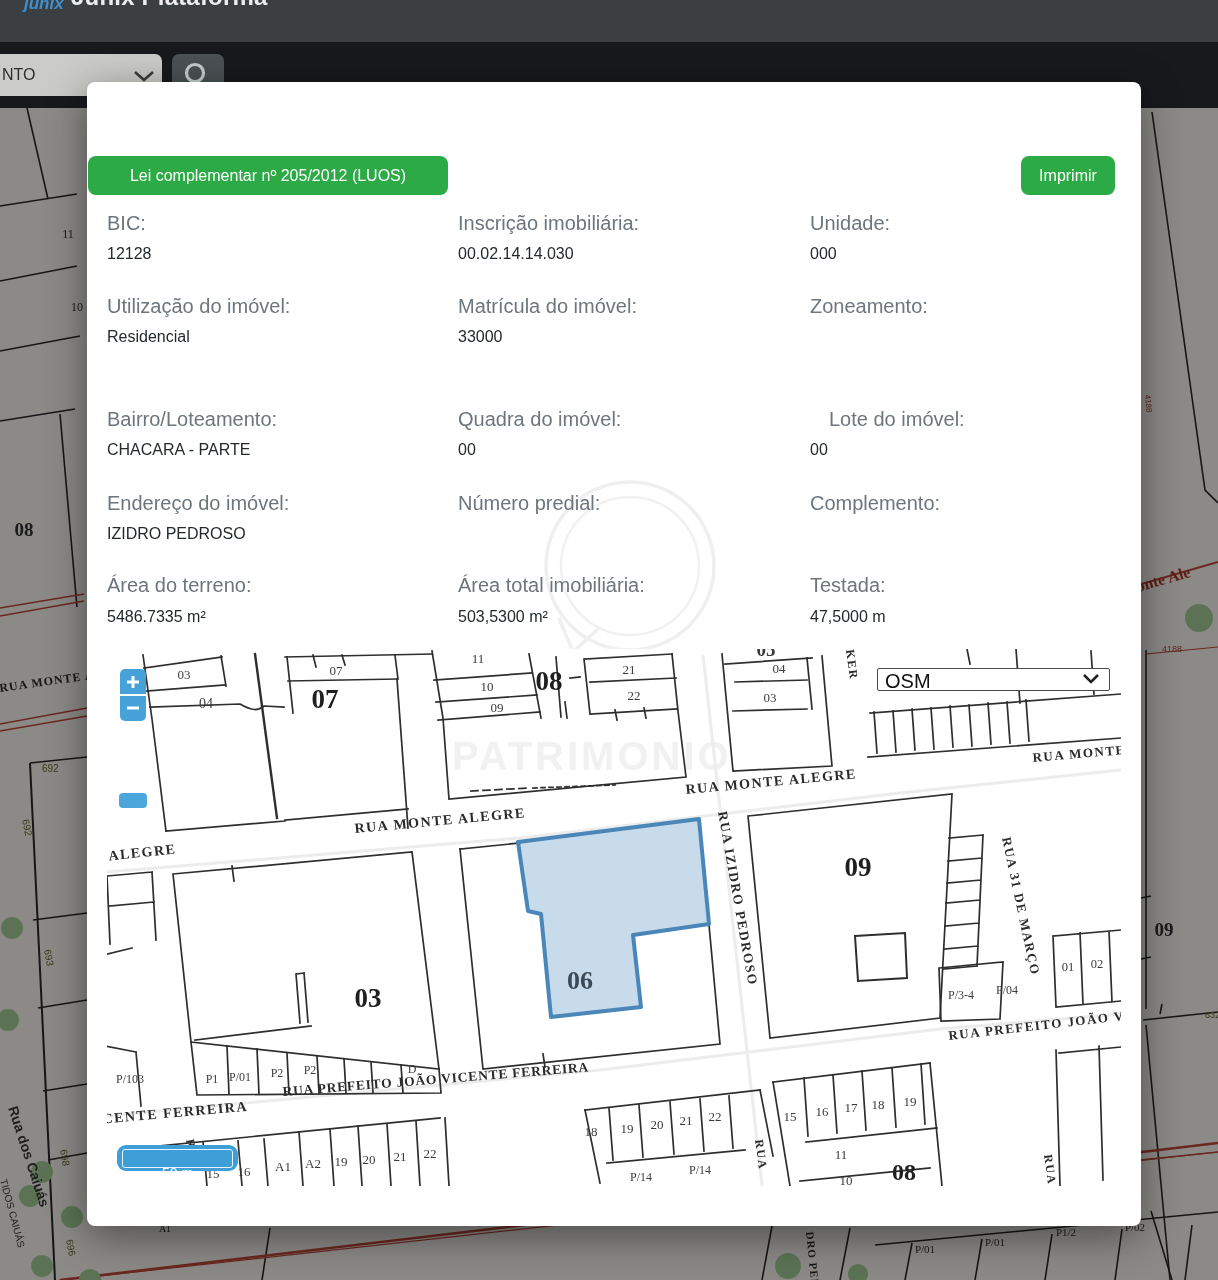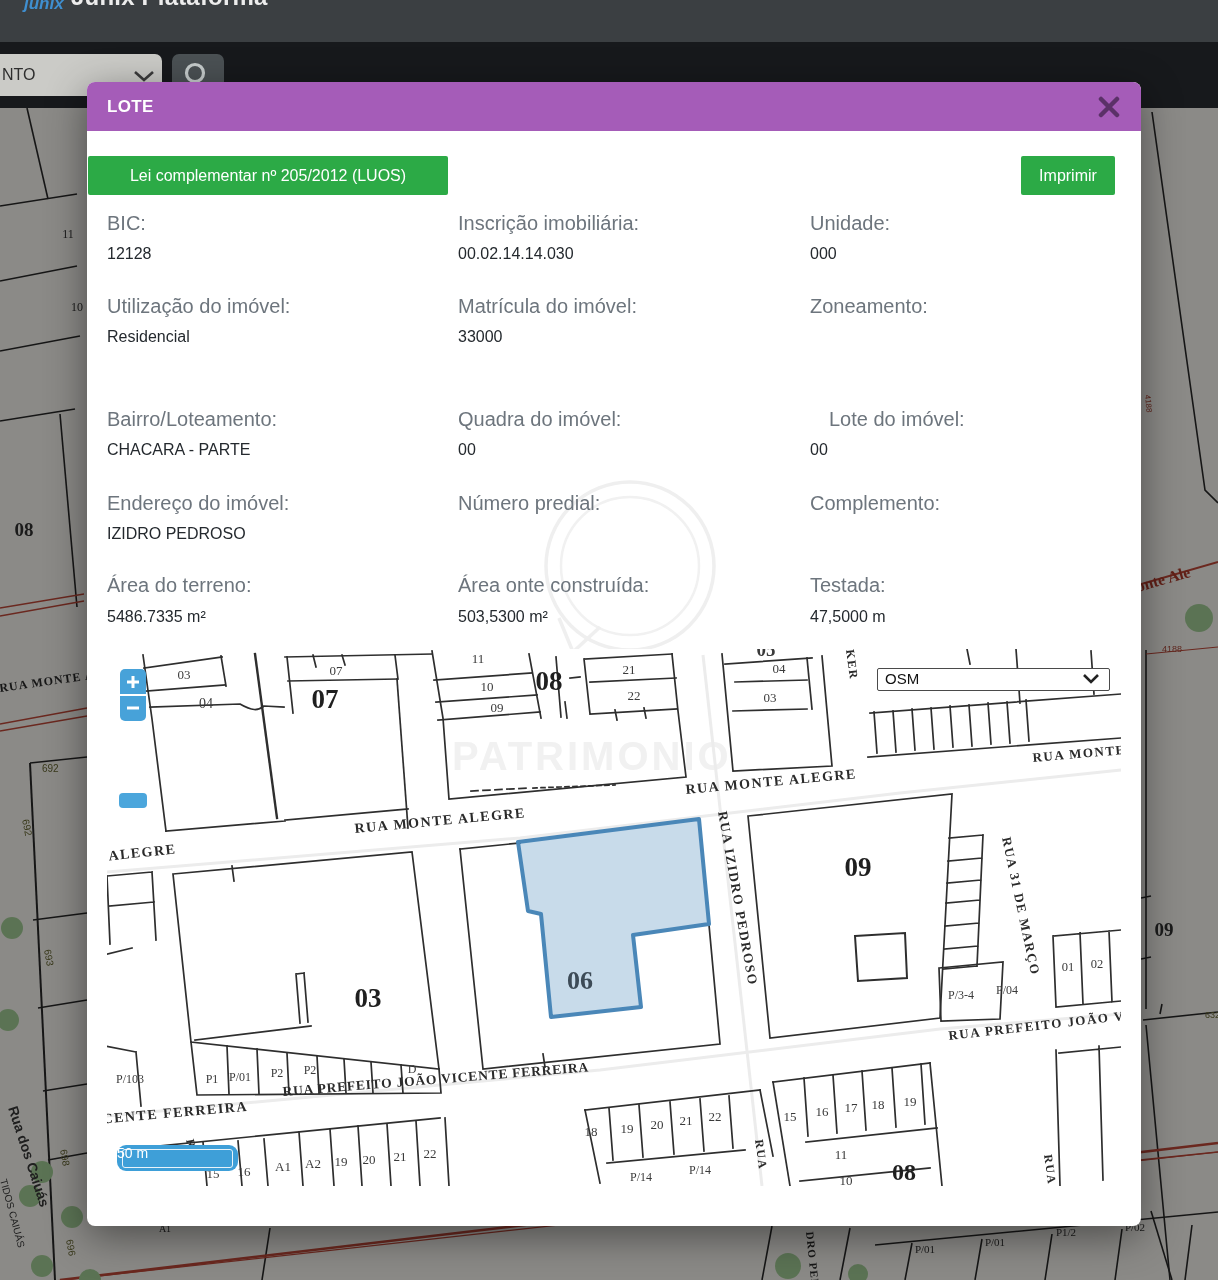--- a/index.html
+++ b/index.html
@@ -11,21 +11,21 @@
   #logo{position:absolute;left:24px;top:-6px;color:#3f8fd0;font-weight:bold;font-style:italic;font-size:17px;letter-spacing:0px;}
   #brand{position:absolute;left:71px;top:-17px;color:#ededed;font-weight:bold;font-size:24px;letter-spacing:0.2px;}
   #toolbar{position:absolute;left:0;top:42px;width:1218px;height:66px;background:#17191c;z-index:2;}
   #dd{position:absolute;left:-10px;top:12px;width:172px;height:42px;background:#cbcbc7;border-radius:7px;}
   #dd .t{position:absolute;left:12px;top:12px;font-size:16px;color:#2e2e2e;}
   #sbtn{position:absolute;left:172px;top:12px;width:52px;height:48px;background:#4b5154;border-radius:7px;}
   #modal{position:absolute;left:87px;top:82px;width:1054px;height:1144px;background:#fff;border-radius:8px;z-index:3;
          box-shadow:0 10px 40px rgba(0,0,0,0.45);}
   #mhead{position:absolute;left:0;top:0;width:100%;height:49px;background:#a55cb8;border-radius:8px 8px 0 0;}
   #mhead .tt{position:absolute;left:20px;top:15px;color:#fff;font-weight:bold;font-size:17px;letter-spacing:0.3px;}
-  .gbtn{position:absolute;background:#2caa46;color:#fff;font-size:16px;border-radius:2px;text-align:center;}
+  .gbtn{position:absolute;background:#2caa46;color:#fff;font-size:16px;border-radius:8px;text-align:center;}
   .lbl{position:absolute;color:#6d757d;font-size:20px;white-space:nowrap;}
   .val{position:absolute;color:#24292e;font-size:16px;}
   #mapwrap{position:absolute;left:20px;top:567px;width:1014px;height:537px;}
   .ctl{position:absolute;z-index:5;}
 </style>
 </head>
 <body>
 <svg id="bgmap" width="1218" height="1280" viewBox="0 0 1218 1280">
   <rect x="0" y="0" width="1218" height="1280" fill="#fffdf8"></rect>
   <g stroke="#2a2a2a" stroke-width="1.6" fill="none">
@@ -118,26 +118,20 @@
         <circle cx="23" cy="19" r="8.5" stroke="#c7cdcd" stroke-width="3.2" fill="none"></circle>
       </svg>
   </div>
 </div>
 <div id="modal">
   <svg id="wmark" style="position:absolute;left:352px;top:300px" width="300" height="300" viewBox="0 0 300 300">
     <circle cx="191" cy="184" r="84" stroke="#efefef" stroke-width="3.5" fill="none"></circle>
     <circle cx="191" cy="184" r="69" stroke="#f1f1f1" stroke-width="2.5" fill="none"></circle>
     <path d="M120,236 L134,270 L161,245" stroke="#efefef" stroke-width="3.5" fill="none"></path>
   </svg>
-  <div id="mhead">
-      <span class="tt">LOTE</span>
-    <svg width="22" height="22" style="position:absolute;right:21px;top:14px">
-        <path d="M3,3 L19,19 M19,3 L3,19" stroke="#5b3168" stroke-width="4.5" stroke-linecap="round"></path>
-      </svg>
-  </div>
   <div class="gbtn" style="left:1px;top:74px;width:360px;height:39px;line-height:39px;">Lei complementar nº 205/2012 (LUOS)</div>
   <div class="gbtn" style="left:934px;top:74px;width:94px;height:39px;line-height:39px;">Imprimir</div>
   <div class="lbl" style="left:20px;top:130px">BIC:</div>
   <div class="val" style="left:20px;top:163px">12128</div>
   <div class="lbl" style="left:371px;top:130px">Inscrição imobiliária:</div>
   <div class="val" style="left:371px;top:163px">00.02.14.14.030</div>
   <div class="lbl" style="left:723px;top:130px">Unidade:</div>
   <div class="val" style="left:723px;top:163px">000</div>
 
   <div class="lbl" style="left:20px;top:213px">Utilização do imóvel:</div>
@@ -153,21 +147,21 @@
   <div class="lbl" style="left:742px;top:326px">Lote do imóvel:</div>
   <div class="val" style="left:723px;top:359px">00</div>
 
   <div class="lbl" style="left:20px;top:410px">Endereço do imóvel:</div>
   <div class="val" style="left:20px;top:443px">IZIDRO PEDROSO</div>
   <div class="lbl" style="left:371px;top:410px">Número predial:</div>
   <div class="lbl" style="left:723px;top:410px">Complemento:</div>
 
   <div class="lbl" style="left:20px;top:492px">Área do terreno:</div>
   <div class="val" style="left:20px;top:526px">5486.7335 m²</div>
-  <div class="lbl" style="left:371px;top:492px">Área onte construída:</div>
+  <div class="lbl" style="left:371px;top:492px">Área total imobiliária:</div>
   <div class="val" style="left:371px;top:526px">503,5300 m²</div>
   <div class="lbl" style="left:723px;top:492px">Testada:</div>
   <div class="val" style="left:723px;top:526px">47,5000 m</div>
   <div id="mapwrap">
   <svg id="imap" width="1014" height="537" viewBox="107 649 1014 537">
   <rect x="107" y="649" width="1014" height="537" fill="#ffffff"></rect>
   <text x="452" y="770" font-family="Liberation Sans" font-size="40" font-weight="bold" letter-spacing="3" fill="#f1f1f1">PATRIMONIO</text>
   <g stroke="#ececec" stroke-width="3" fill="none">
     <path d="M107,872 L520,838 L900,793 L1121,770"></path>
     <path d="M107,1116 L600,1070 L940,1029 L1121,1014"></path>
@@ -315,22 +309,22 @@
         </svg>
   </div>
   <div class="ctl" style="left:13px;top:47px;width:26px;height:25px;background:#47a2d9;border-radius:0 0 5px 5px;">
     <svg width="26" height="25">
           <path d="M7,12 L19,12" stroke="#fff" stroke-width="3"></path>
         </svg>
   </div>
   <div class="ctl" style="left:12px;top:144px;width:28px;height:15px;background:#4ba6dc;border-radius:4px;"></div>
   <div class="ctl" style="left:10px;top:496px;width:121px;height:26px;background:#3e9fd8;border-radius:9px;">
     <div style="position:absolute;left:5px;top:4px;width:109px;height:17px;border:1.5px solid #e8f3fa;border-radius:3px;"></div>
-    <div style="position:absolute;left:0;top:0;width:121px;color:#fff;font-size:14px;">50 m</div>
+    <div style="position:absolute;left:0;top:20px;width:121px;text-align:center;color:#fff;font-size:14px;">50 m</div>
   </div>
   <div class="ctl" style="left:770px;top:19px;width:231px;height:21px;background:#fff;border:1.5px solid #4a4a4a;border-radius:2px;">
-    <div style="position:absolute;left:7px;top:1px;font-size:15px;color:#111;">OSM</div>
+    <div style="position:absolute;left:7px;top:1px;font-size:20px;color:#111;">OSM</div>
     <svg width="20" height="14" style="position:absolute;right:7px;top:4px">
           <path d="M2,2 L9,9 L16,2" stroke="#222" stroke-width="2.6" fill="none"></path>
         </svg>
   </div>
   </div>
 </div>
 
 </body></html>

